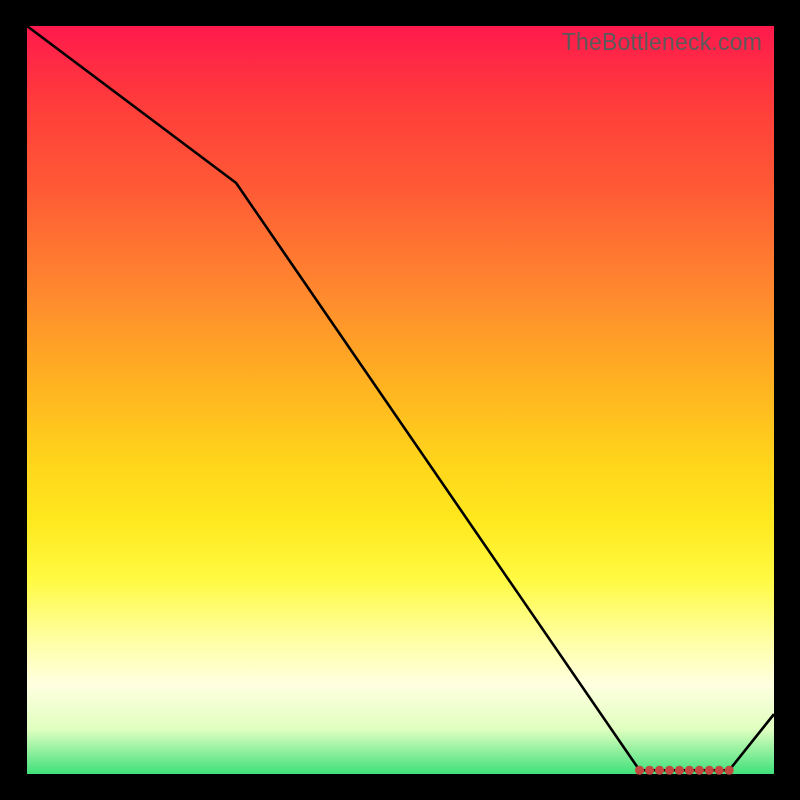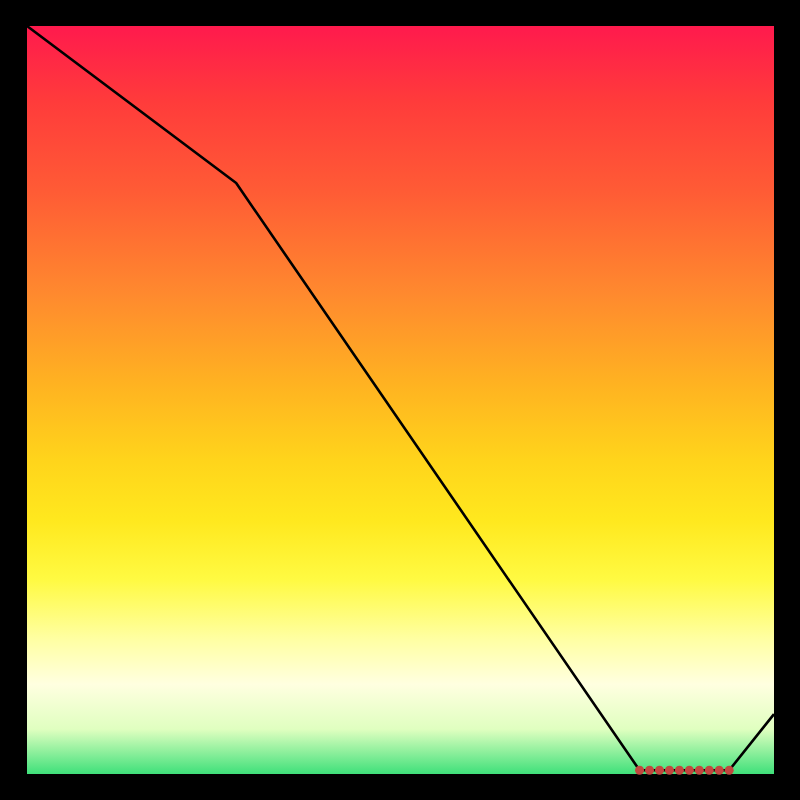--- a/index.html
+++ b/index.html
@@ -49,20 +49,21 @@
     width: 100%;
     height: 100%;
     overflow: visible;
   }
 </style>
 </head>
 <body>
 
 <div class="frame">
   <div class="plot-area">
+    <div class="watermark">TheBottleneck.com</div>
     <svg class="curve" viewBox="0 0 747 748" preserveAspectRatio="none">
         <path d="M0.00 0.00 L209.16 157.08 L612.54 744.26 L702.18 744.26 L747.00 688.16" fill="none" stroke="#000" stroke-width="2.6" stroke-linejoin="round"></path>
         <circle cx="612.54" cy="744.26" r="4.5" fill="#c2473f"></circle>
         <circle cx="622.50" cy="744.26" r="4.5" fill="#c2473f"></circle>
         <circle cx="632.46" cy="744.26" r="4.5" fill="#c2473f"></circle>
         <circle cx="642.42" cy="744.26" r="4.5" fill="#c2473f"></circle>
         <circle cx="652.38" cy="744.26" r="4.5" fill="#c2473f"></circle>
         <circle cx="662.34" cy="744.26" r="4.5" fill="#c2473f"></circle>
         <circle cx="672.30" cy="744.26" r="4.5" fill="#c2473f"></circle>
         <circle cx="682.26" cy="744.26" r="4.5" fill="#c2473f"></circle>

